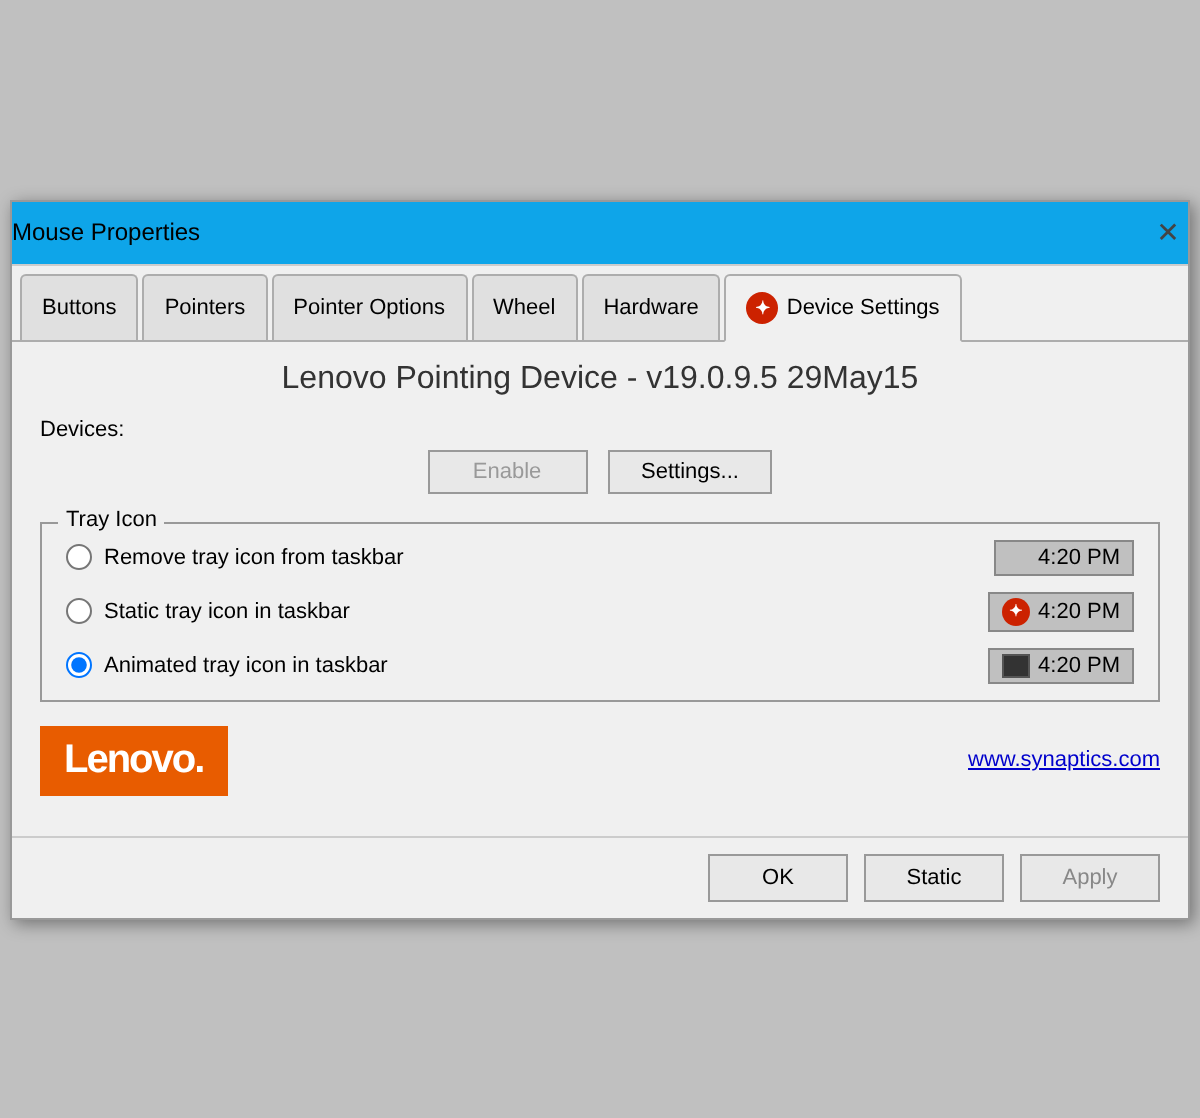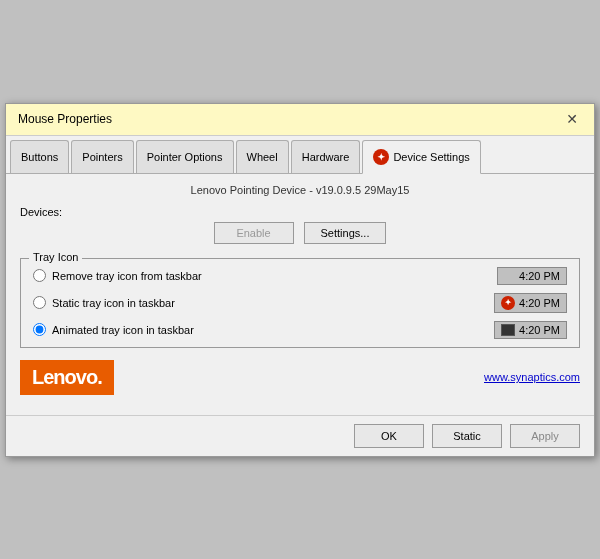--- a/index.html
+++ b/index.html
@@ -14,25 +14,25 @@
       height: 559px;
       overflow: hidden;
     }
     .window {
       width: 590px;
       background: #f0f0f0;
       border: 1px solid #999;
       box-shadow: 2px 2px 8px rgba(0,0,0,0.4);
     }
     .title-bar {
-      background: #fef9c3;
+      background: #0ea5e9;
       display: flex;
       align-items: center;
       justify-content: space-between;
-      padding: 6px 12px;
+      padding: 6px 0;
       border-bottom: 1px solid #ccc;
       height: 32px;
     }
     .title-bar-text {
       font-size: 12px;
       color: #000;
     }
     .close-btn {
       width: 20px;
       height: 20px;
@@ -87,21 +87,21 @@
       color: white;
       font-size: 9px;
       font-weight: bold;
     }
     
     .content {
       padding: 10px 14px 10px 14px;
     }
     .subtitle {
       text-align: center;
-      font-size: 11px;
+      font-size: 16px;
       color: #333;
       margin-bottom: 10px;
     }
     .section-label {
       font-size: 11px;
       margin-bottom: 4px;
       color: #000;
     }
     
     .device-table-container {

